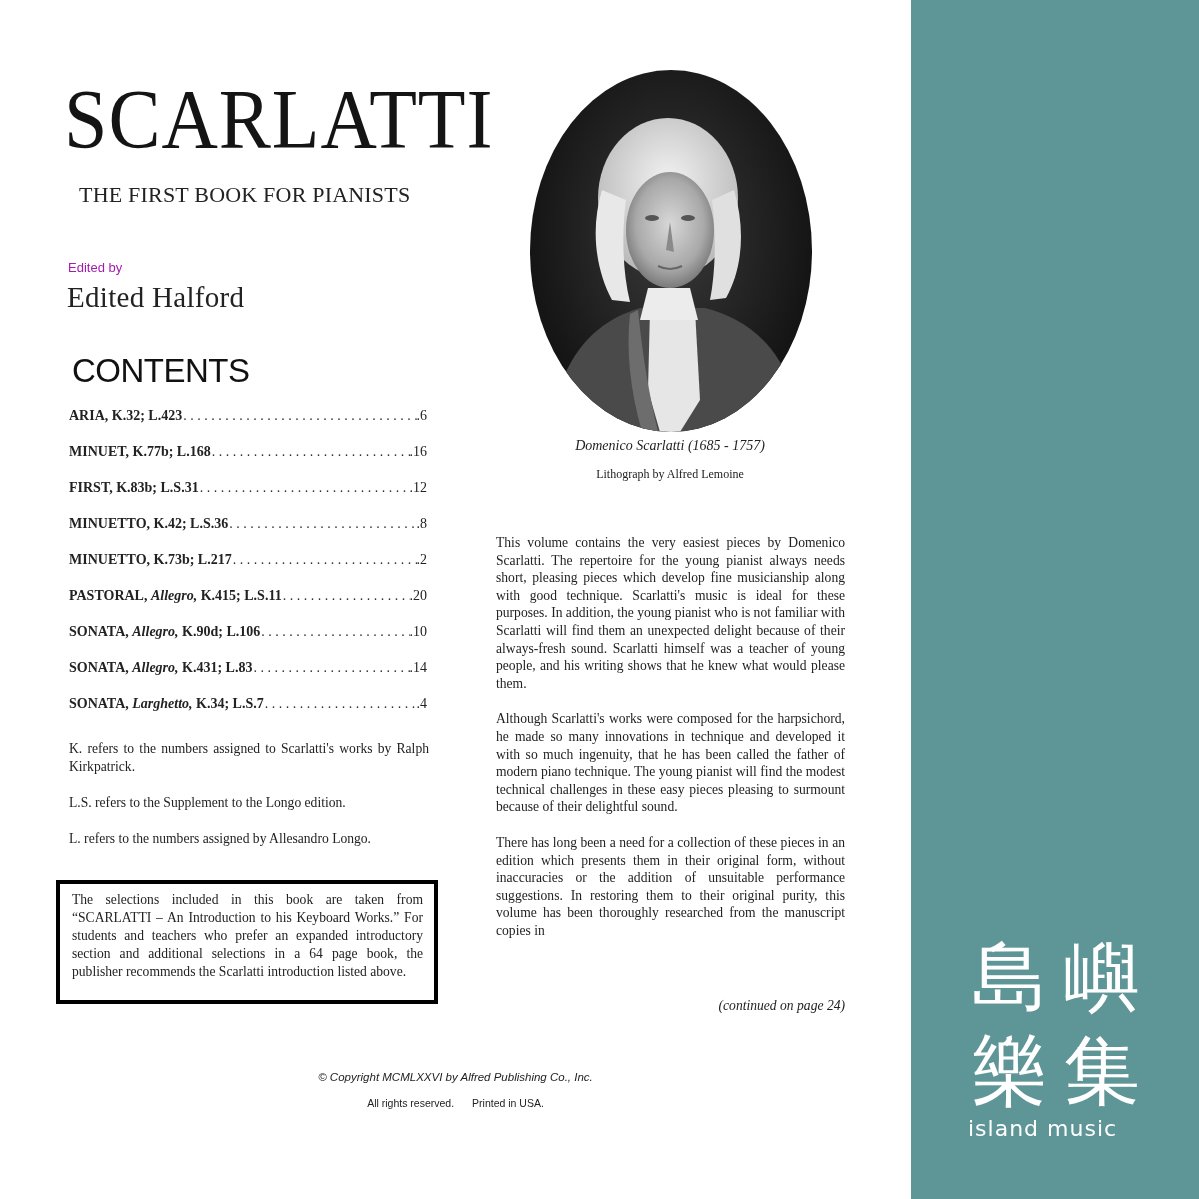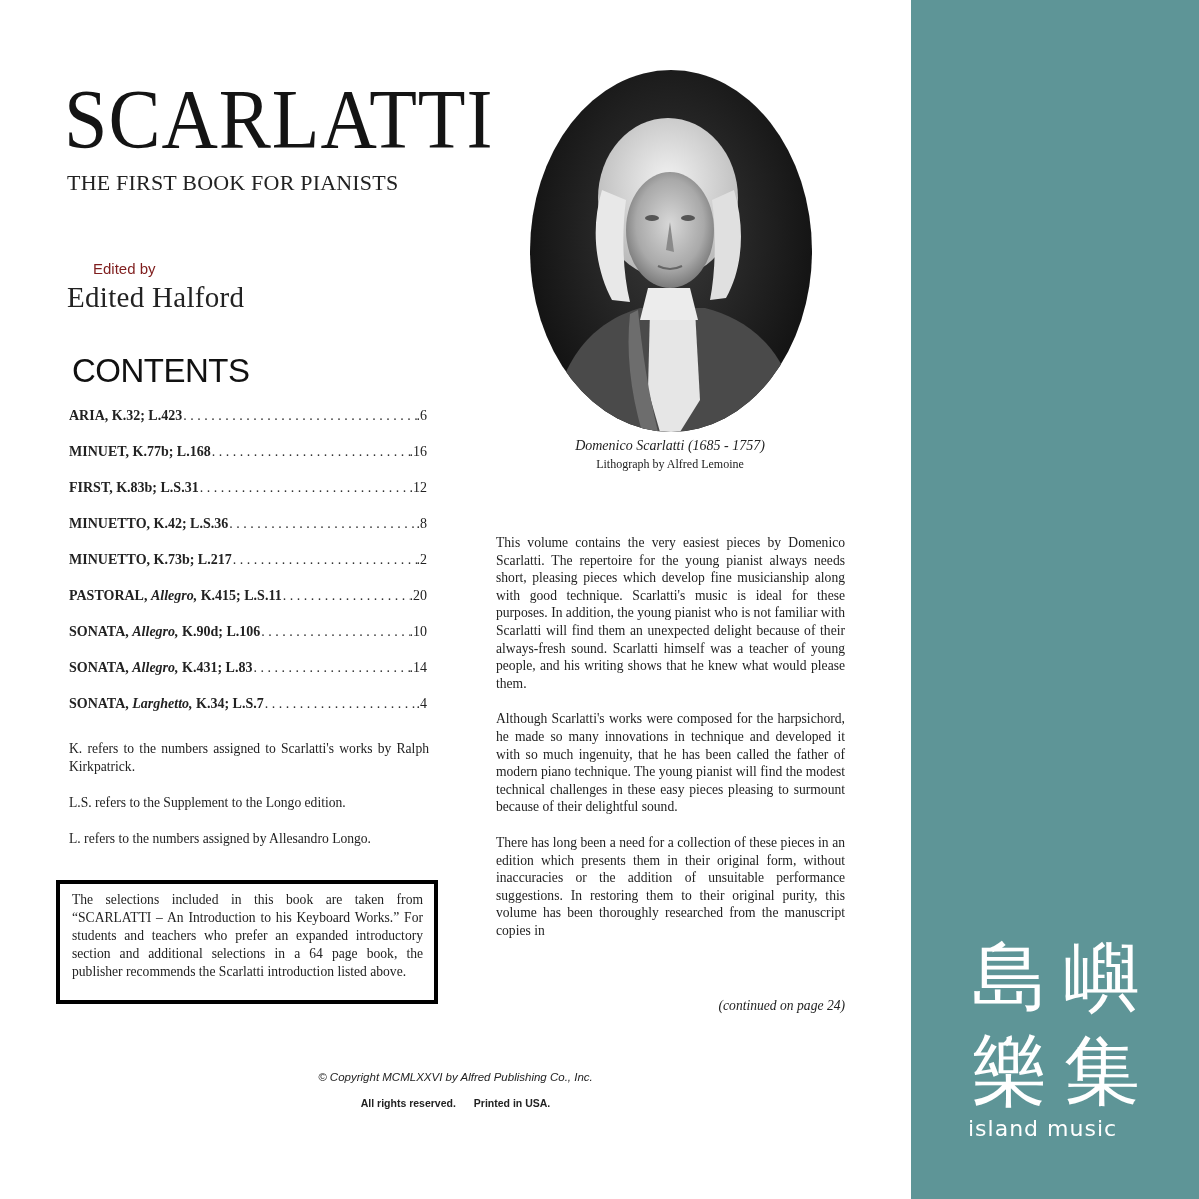--- a/index.html
+++ b/index.html
@@ -11,26 +11,26 @@
     .page { position: absolute; left: 0; top: 0; width: 911px; height: 1199px; background: #fff; }
     .side { position: absolute; left: 911px; top: 0; width: 288px; height: 1199px; background: #5e9597; }
 
     .title {
       position: absolute; left: 64px; top: 78px; margin: 0;
       font-family: "Liberation Serif", serif; font-weight: normal;
       font-size: 84px; letter-spacing: 1px; line-height: 1; color: #141414;
       transform: scaleX(0.93); transform-origin: left top;
     }
     .subtitle {
-      position: absolute; left: 67px; top: 170px; margin: 0;
+      position: absolute; left: 67px; top: 170px; margin: 12px;
       font-size: 22px; font-weight: normal; color: #222; letter-spacing: 0.2px;
     }
     .edited-by {
       position: absolute; left: 68px; top: 260px;
-      font-family: "Liberation Sans", sans-serif; font-size: 15px; color: #7f1d1d; margin-left: 25px;
+      font-family: "Liberation Sans", sans-serif; font-size: 13px; color: #a21caf;
     }
     .editor {
       position: absolute; left: 67px; top: 281px;
       font-size: 29px; color: #222; letter-spacing: 0.3px;
     }
     .contents-head {
       position: absolute; left: 66px; top: 346px; margin: 6px;
       font-family: "Liberation Sans", sans-serif; font-weight: normal;
       font-size: 33px; color: #111; letter-spacing: -0.5px;
     }
@@ -55,28 +55,28 @@
       text-align: justify;
     }
 
     .portrait {
       position: absolute; left: 530px; top: 70px; width: 282px; height: 362px;
       border-radius: 50%; overflow: hidden;
       background: radial-gradient(ellipse at 50% 45%, #3a3a3a 0%, #151515 70%, #0c0c0c 100%);
     }
     .caption { position: absolute; left: 520px; top: 438px; width: 300px; text-align: center; color: #222; }
     .caption .c1 { font-size: 14px; font-style: italic; display: block; }
-    .caption .c2 { font-size: 12px; display: block; margin-top: 3px; }
+    .caption .c2 { font-size: 12px; display: block; margin-top: 13px; }
 
     .body-text { position: absolute; left: 496px; top: 534px; width: 349px; font-size: 13.6px; line-height: 17.6px; color: #222; }
     .body-text p { margin: 0 0 18px 0; text-align: justify; hyphens: manual; }
     .continued { position: absolute; left: 600px; top: 998px; width: 245px; text-align: right; font-style: italic; font-size: 13.6px; color: #222; }
 
     .copyright { position: absolute; left: 0; width: 911px; top: 1071px; text-align: center; font-family: "Liberation Sans", sans-serif; font-style: italic; font-size: 11.5px; color: #222; }
-    .rights { position: absolute; left: 0; width: 911px; top: 1097px; text-align: center; font-family: "Liberation Sans", sans-serif; font-size: 10.5px; color: #222; font-weight: bold; }
+    .rights { position: absolute; left: 0; width: 911px; top: 1097px; text-align: center; font-family: "Liberation Sans", sans-serif; font-size: 10.5px; color: #222; }
     .rights span + span { margin-left: 18px; }
 
     .logo { position: absolute; left: 966px; top: 930px; width: 180px; color: #fff; }
     .logo-cjk { display: grid; grid-template-columns: 88px 88px; grid-template-rows: 94px 94px; column-gap: 4px; }
     .logo-cjk span { font-family: "DejaVu Sans", sans-serif; font-size: 76px; line-height: 94px; text-align: center; font-weight: normal; color: #fff; }
     .logo-en { font-family: "DejaVu Sans", sans-serif; font-size: 22px; letter-spacing: 1px; margin-top: -2px; padding-left: 2px; color: #fff; }
   </style>
 </head>
 <body>
 

